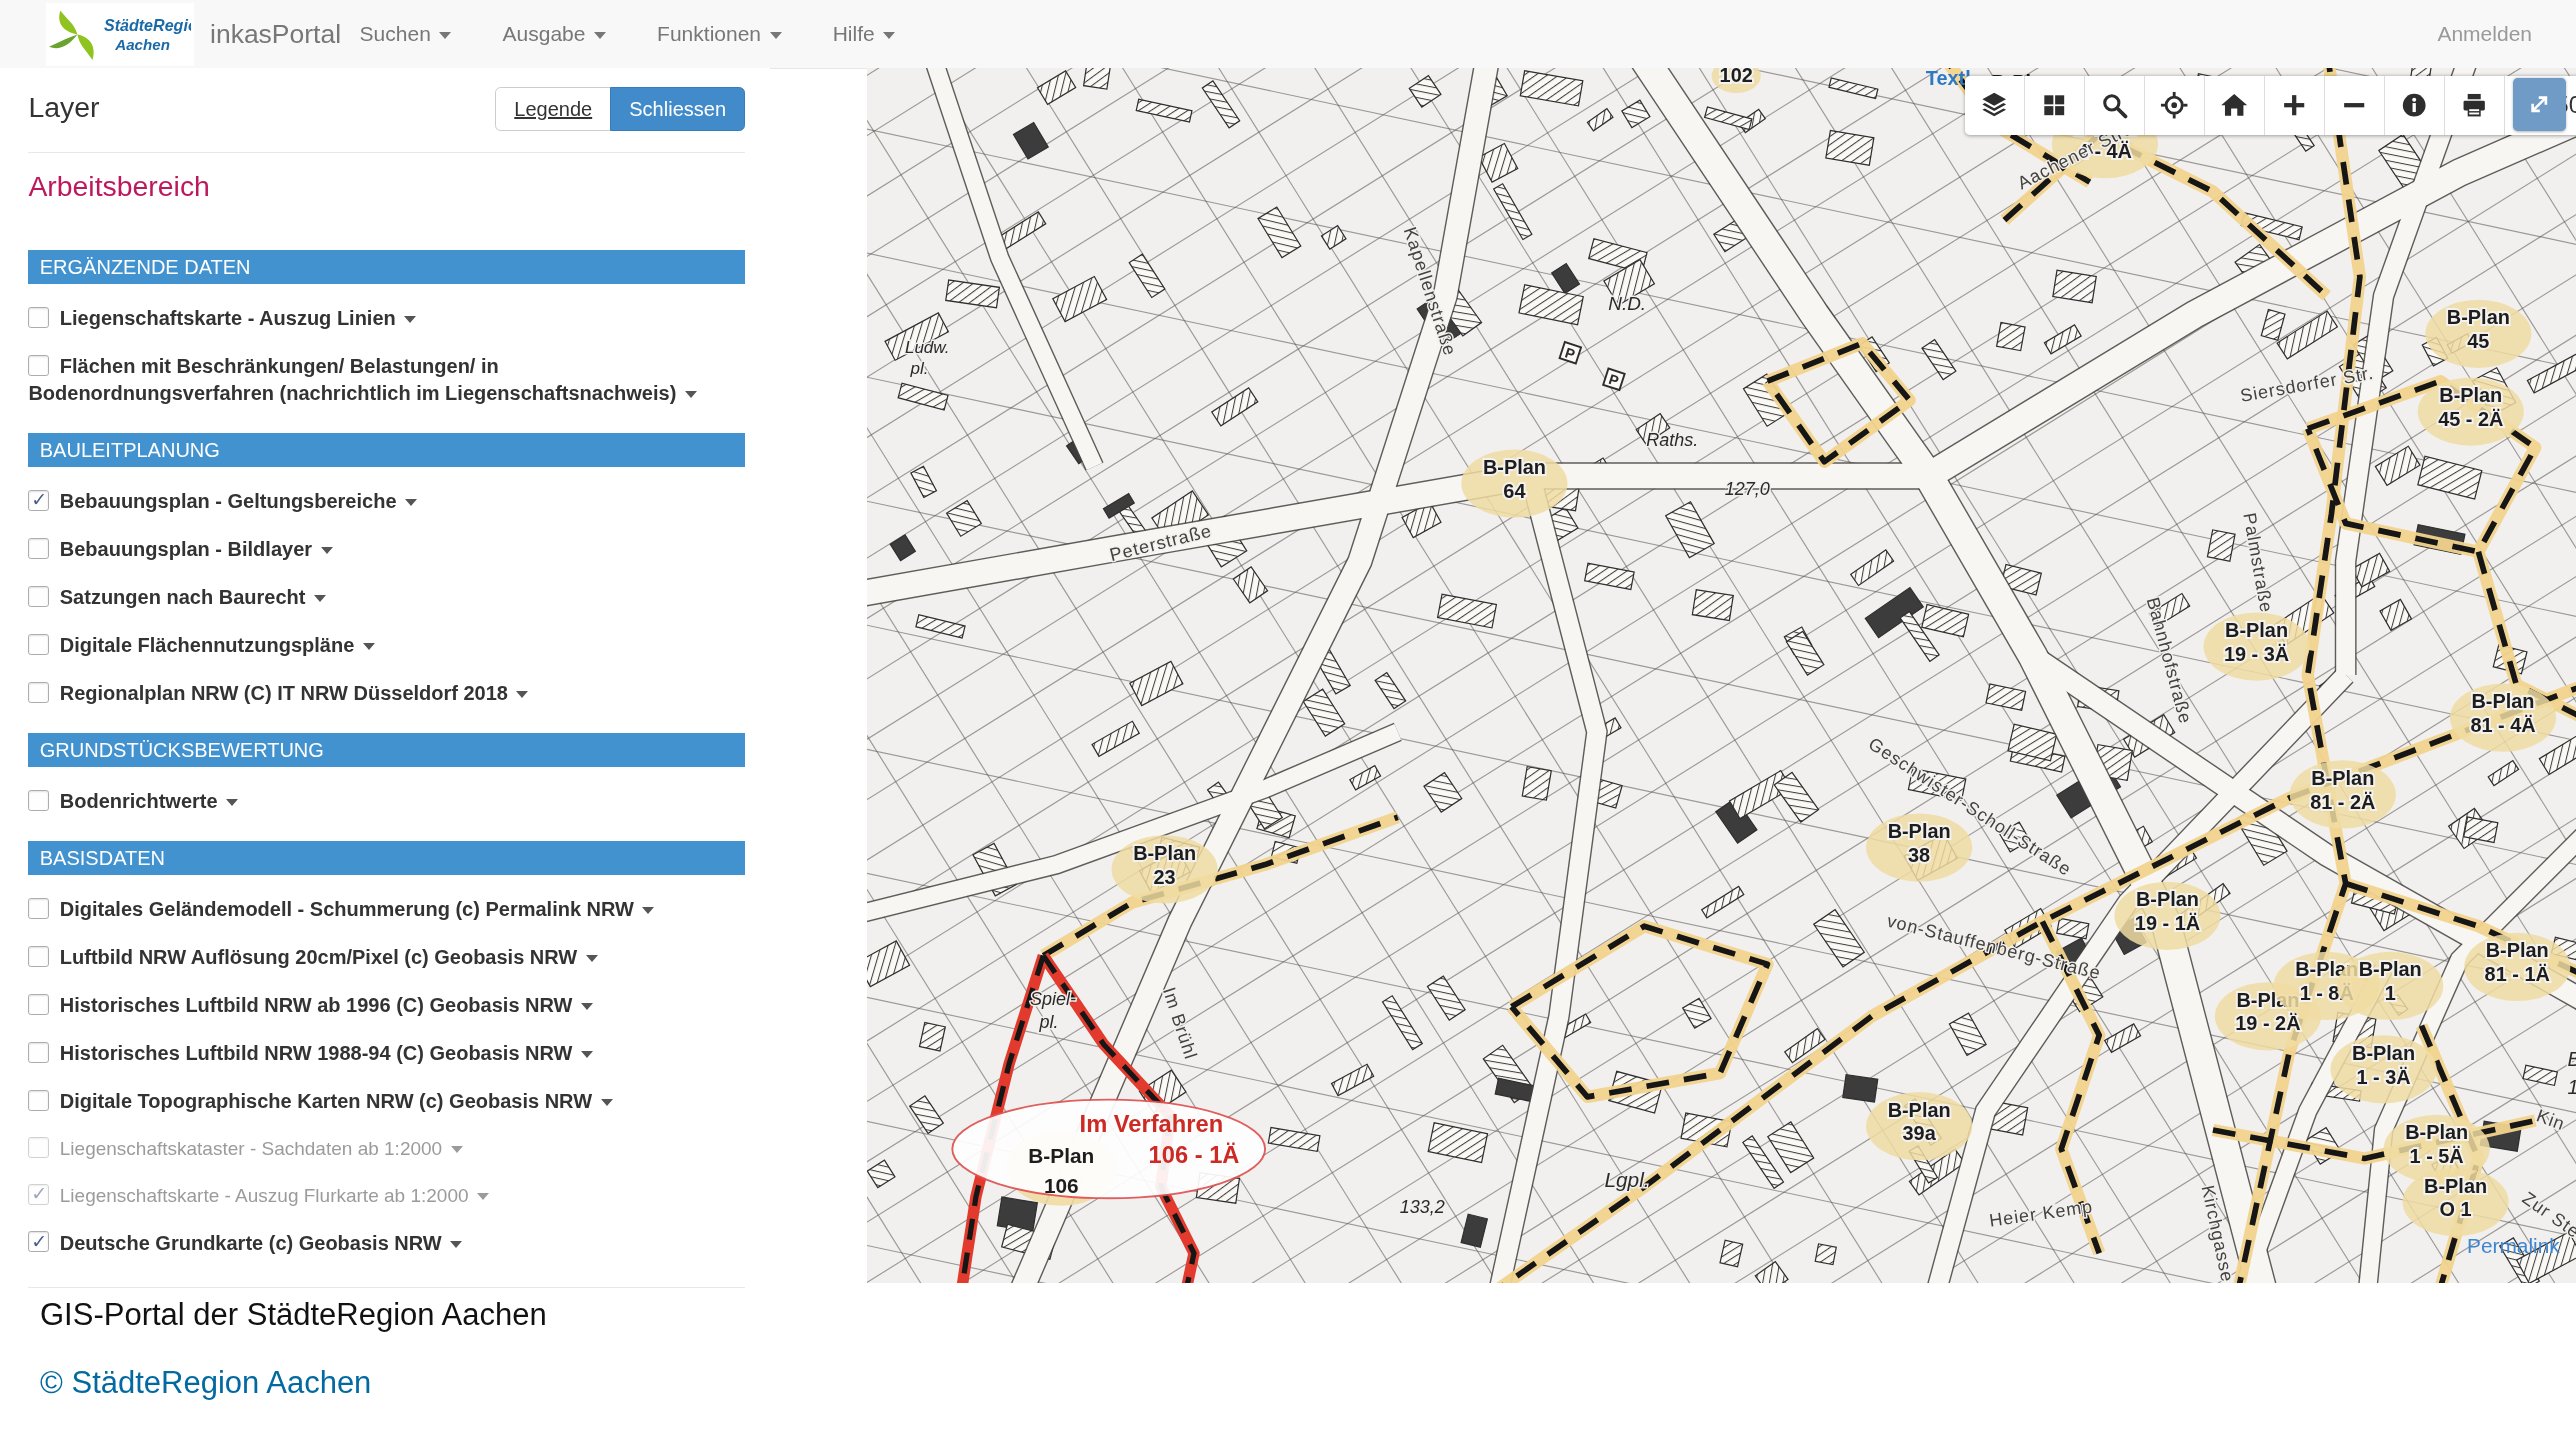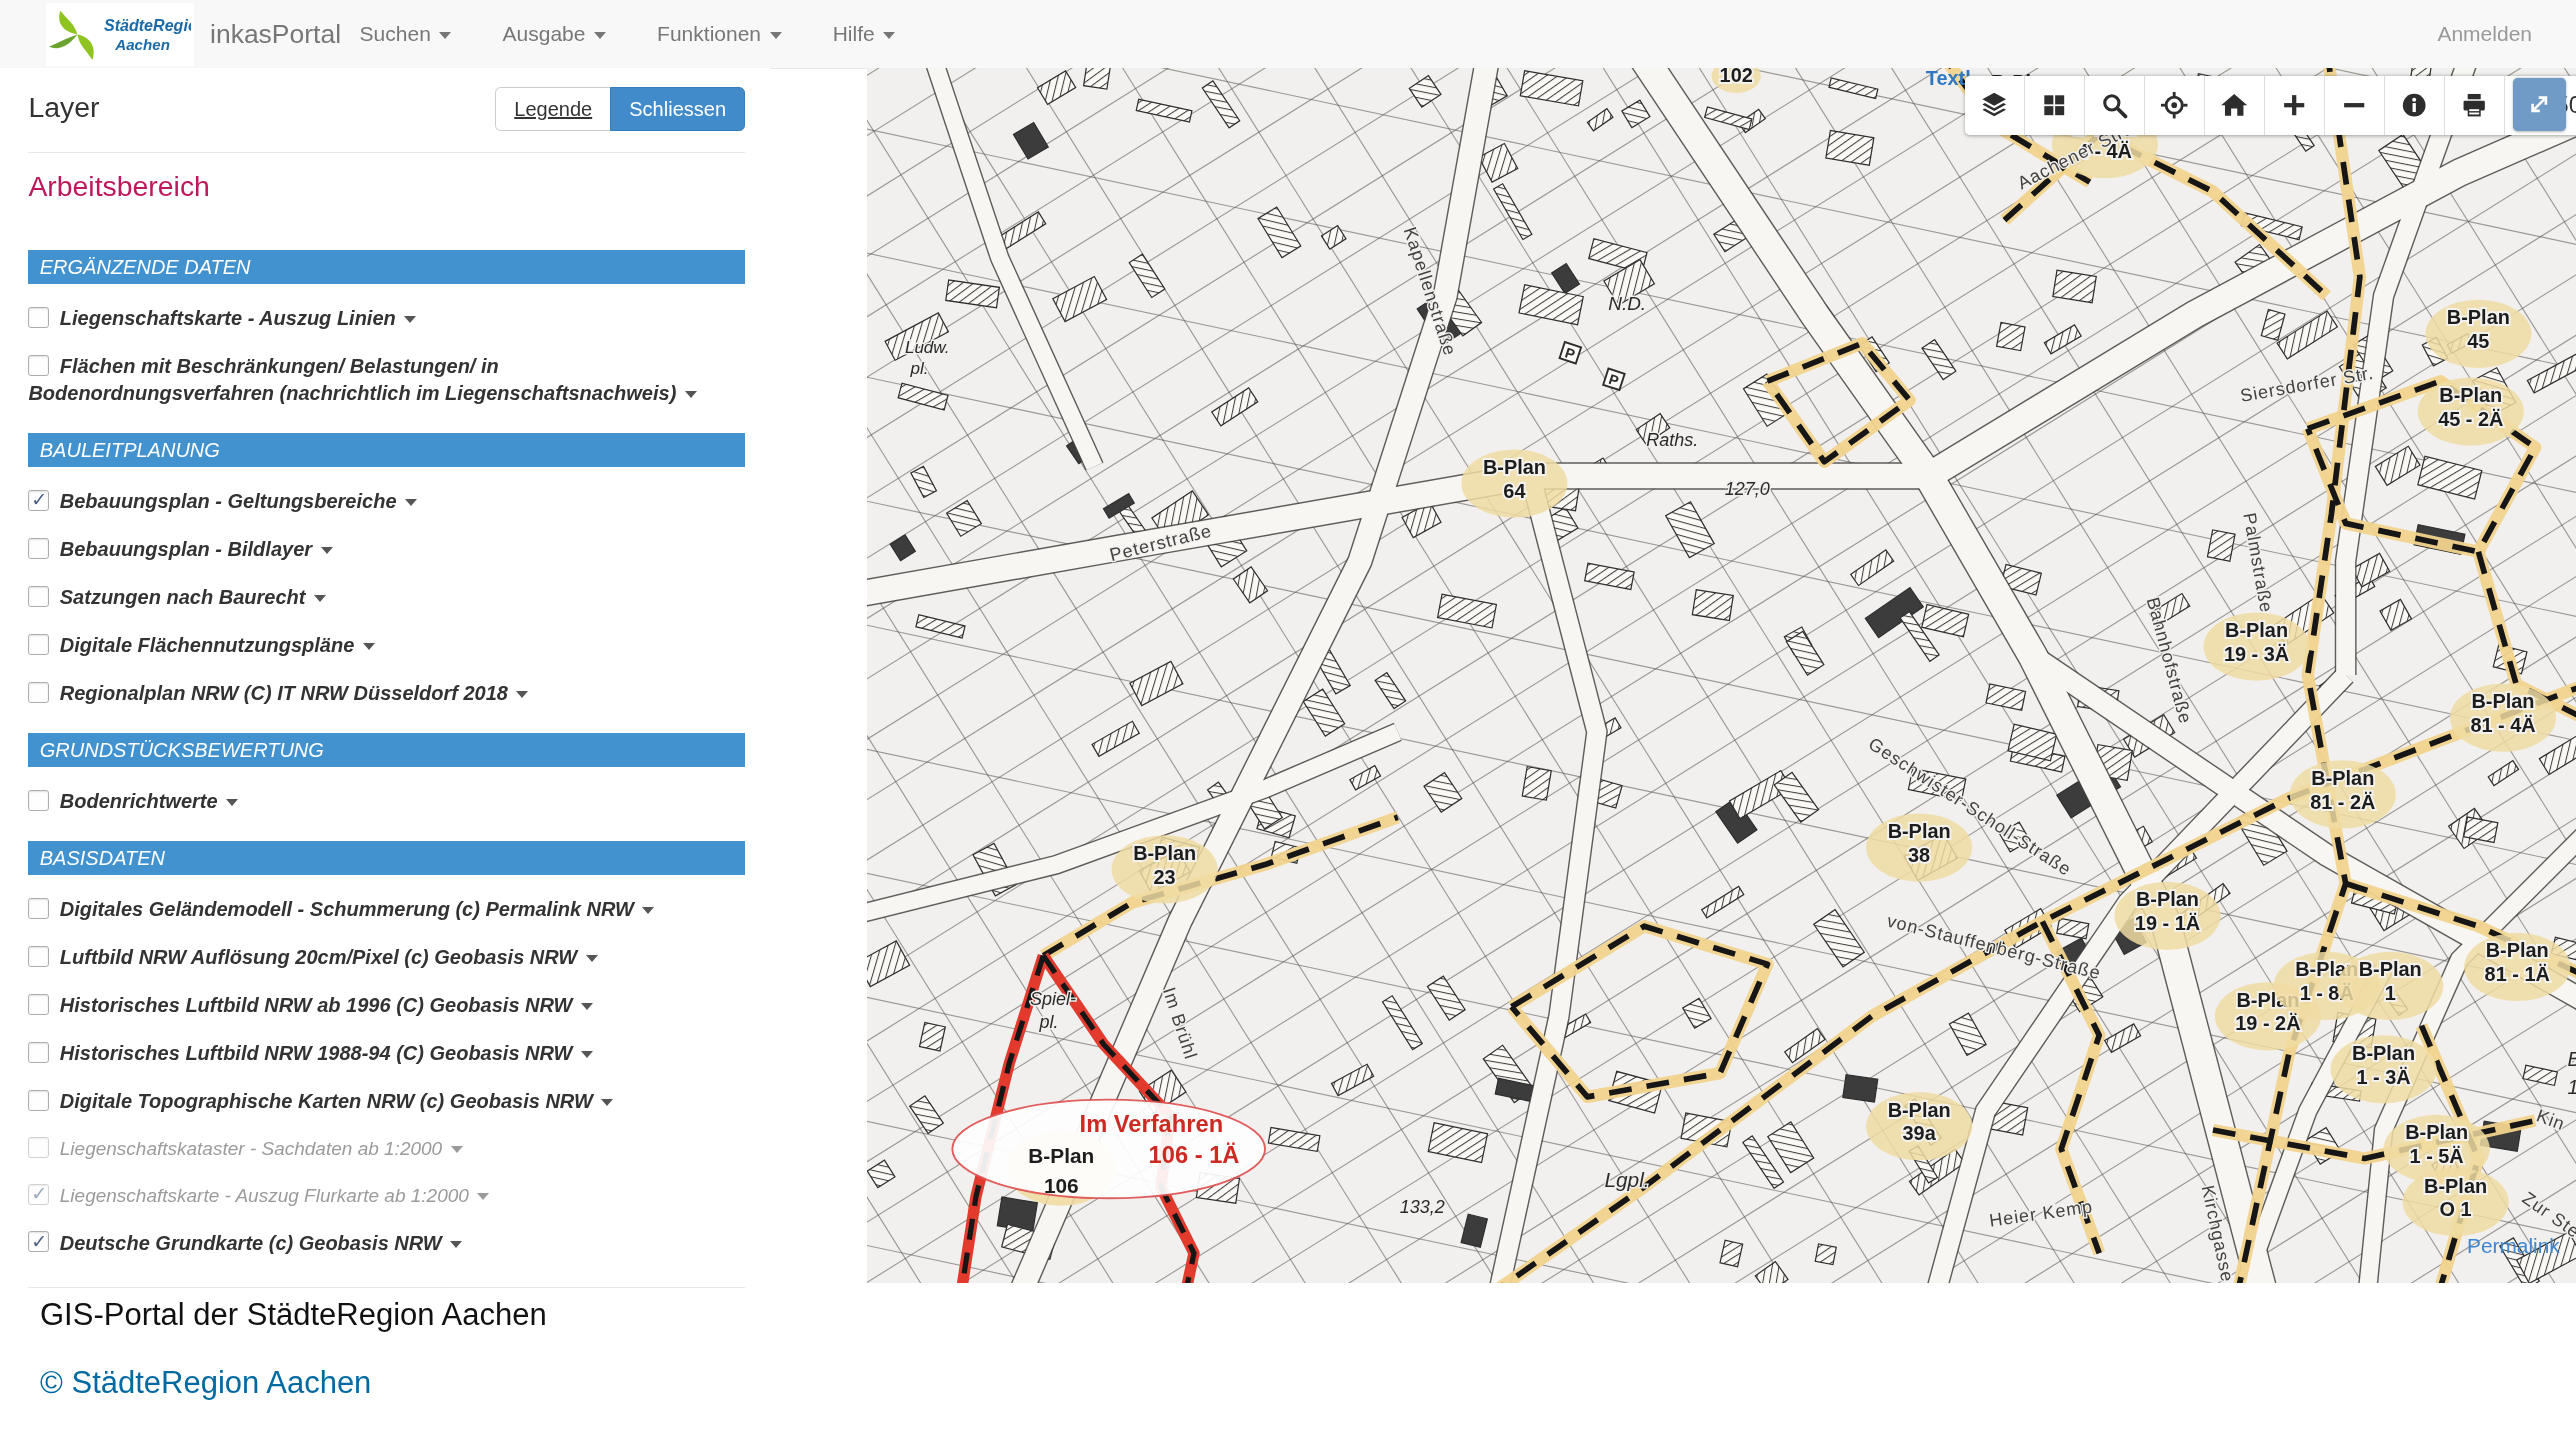--- a/index.html
+++ b/index.html
@@ -25,21 +25,21 @@
   .panel-title{font-size:28.4px;color:#333;padding-top:3.8px;}
   .btn{display:inline-block;font-size:20px;color:#333;background:#fff;border:0.9px solid #ccc;
        padding:9.5px 18px;cursor:pointer;white-space:nowrap;}
   .btn-group{display:inline-flex;}
   .btn-group .btn{border-radius:0;margin-left:-0.9px;}
   .btn-group .btn:first-child{border-radius:5.7px 0 0 5.7px;margin-left:16px;text-decoration:underline;}
   .btn-group .btn:last-child{border-radius:0 5.7px 5.7px 0;text-align:center;}
   .btn-primary{color:#fff !important;}
   hr.rule{border:0;border-top:0.9px solid #e8e8e8;margin:21px 0 17px;}
   .ws-title{font-size:28.4px;color:#be185d;margin:9.5px 0 19px;}
-  #sections{margin-top:47px;font-style:italic;}
+  #sections{margin-top:47px;}
   .section-bar{color:#fff;font-size:20px;padding:5.7px 11.4px;margin-top:25.6px;cursor:pointer;}
   .layer-item{margin-top:21px;font-size:20px;font-weight:bold;color:#333;line-height:1.35;cursor:pointer;}
   .layer-item.muted{color:#9b9b9b;font-weight:normal;font-size:19px;}
   .chk{display:inline-block;width:19px;height:19px;border:0.9px solid #adadad;border-radius:2.8px;
        background:#fefefe;vertical-align:-2.8px;margin-right:10.4px;position:relative;
        box-shadow:inset 0 0.9px 1.9px rgba(0,0,0,.12);}
   .chk.checked::after{content:"\2713";position:absolute;left:1.9px;top:-3.8px;font-size:19px;
        color:#4a5d86;font-weight:bold;}
   .layer-item .caret-down{border-top-color:#555;border-left-width:6.6px;border-right-width:6.6px;}
   .end-hr{border:0;border-top:0.9px solid #e8e8e8;margin-top:30px;}

